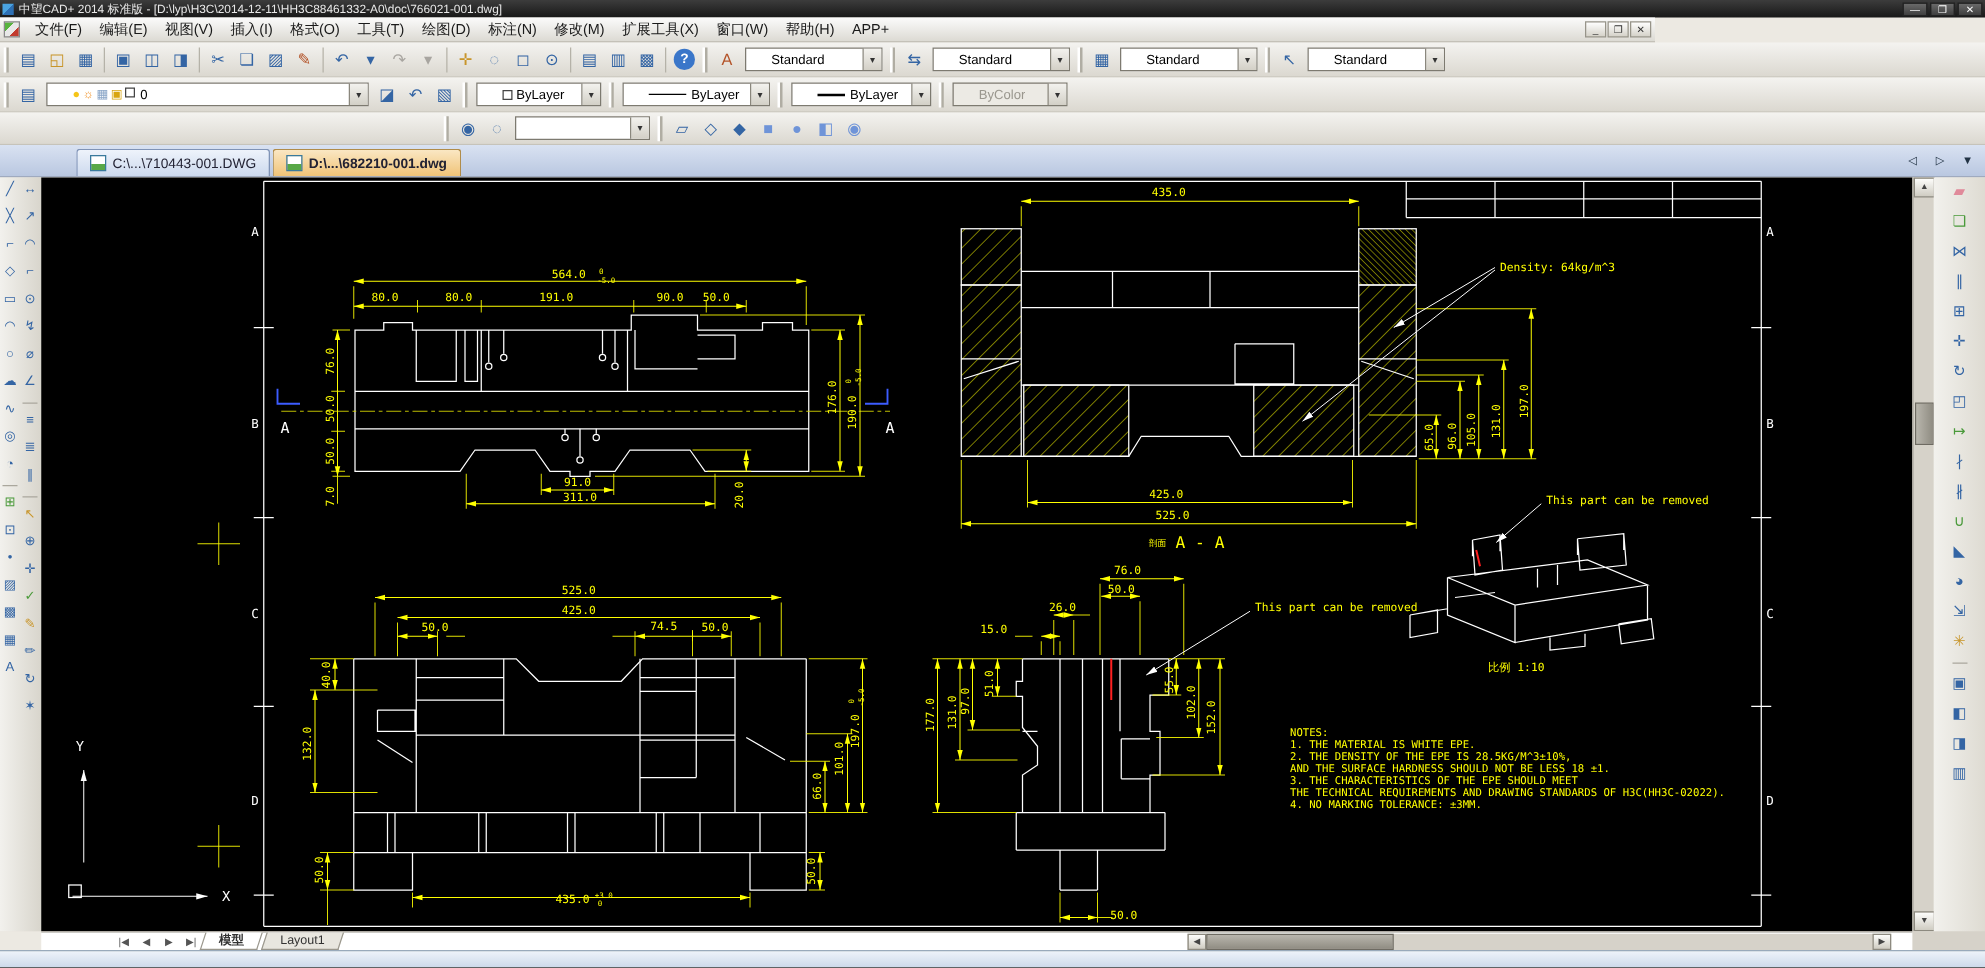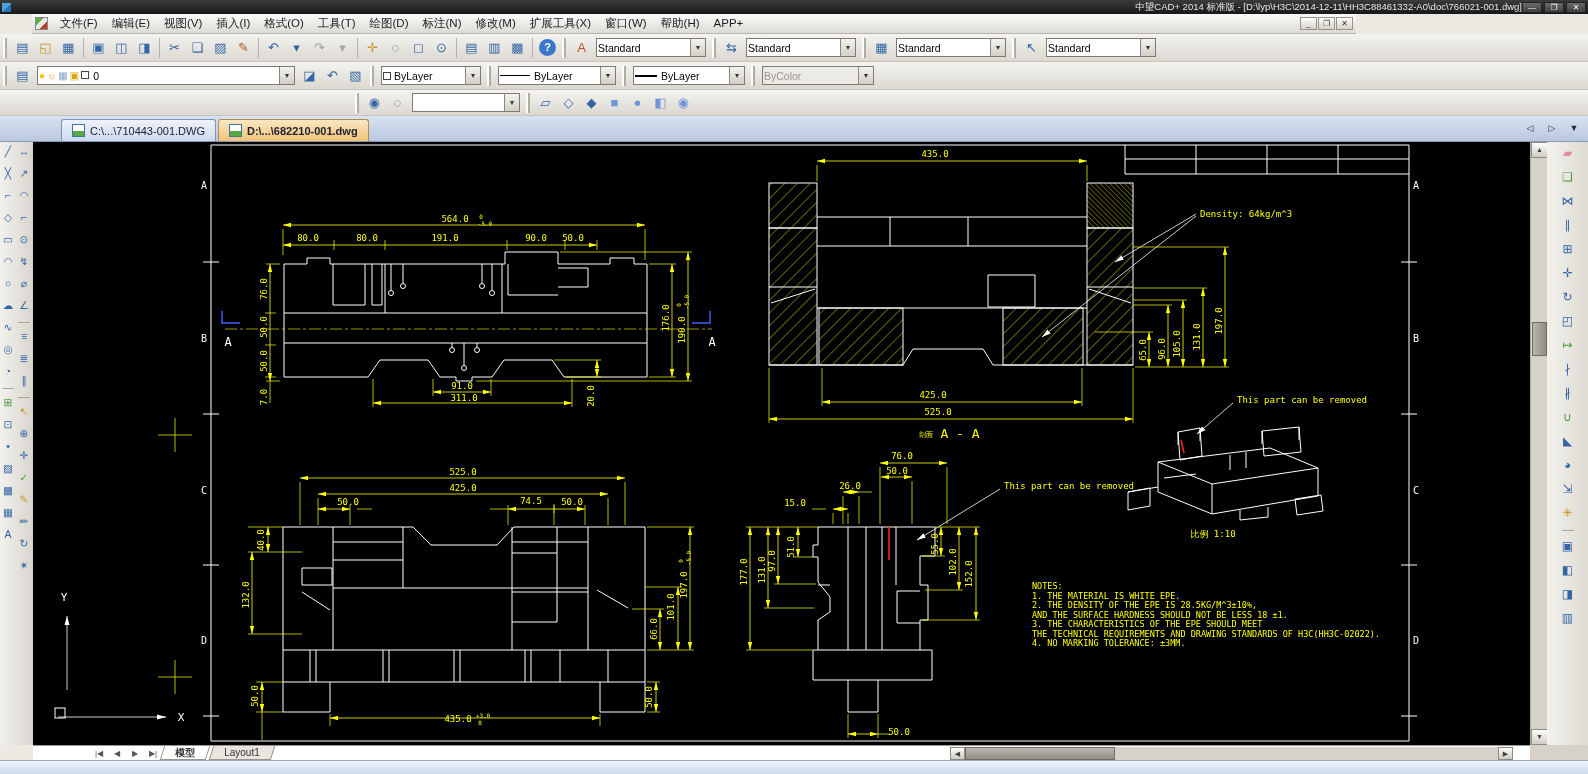--- a/index.html
+++ b/index.html
@@ -5,49 +5,49 @@
   * { margin:0; padding:0; box-sizing:border-box; }
   html,body { width:1588px; height:774px; overflow:hidden; background:#000;
     font-family:"Liberation Sans", sans-serif; }
   #app { position:relative; width:1588px; height:774px; background:#ece9e2; }
 
   
   #titleb { position:absolute; left:0; top:0; width:1588px; height:14px;
     background:linear-gradient(#3c3c3c,#181818); color:#e8e8e8; font-size:9.5px;
     display:flex; align-items:center; padding-left:2px; }
   #titleb .appico { width:9px; height:9px; background:linear-gradient(135deg,#4aa3e0 50%,#2c6fb4 50%); margin-right:4px; }
-  #titleb .t { flex:1; white-space:nowrap; overflow:hidden;text-align:right; }
+  #titleb .t { flex:1; white-space:nowrap; overflow:hidden; }
   .winbtns { display:flex; gap:2px; margin-right:2px; }
   .winbtns .wb { width:20px; height:11px; background:linear-gradient(#6a6a6a,#3f3f3f); border:1px solid #222;
     color:#fff; font-size:8px; line-height:9px; text-align:center; }
 
   
   #menub { position:absolute; left:0; top:14px; width:1324px; height:20px;
     background:linear-gradient(#fbfbfb,#dcdad3); border-bottom:1px solid #b8b5ac;
-    display:flex; align-items:center; font-size:11.5px; color:#1a1a1a;margin-left:32px; }
+    display:flex; align-items:center; font-size:11.5px; color:#1a1a1a; }
   #menub .appico2 { width:13px; height:13px; margin:0 5px 0 3px;
     background:linear-gradient(135deg,#57b33e 33%,#e8e8e8 33%,#e8e8e8 66%,#c23b2e 66%); border:1px solid #888; }
   .mitem { padding:2px 7px; cursor:default; }
   #menub .docbtns { margin-left:auto; display:flex; gap:1px; margin-right:3px; }
   #menub .docbtns .wb { width:17px; height:13px; background:linear-gradient(#fefefe,#d5d2c9); border:1px solid #979489;
     color:#333; font-size:8px; line-height:11px; text-align:center; }
 
   
   .tbrow { position:absolute; left:0; width:1588px; background:linear-gradient(#f4f3f0,#dbd8d0);
     display:flex; align-items:center; border-bottom:1px solid #c6c3ba; }
   #tb1 { top:34px; height:28px; }
   #tb2 { top:62px; height:28px; }
   #tb3 { top:90px; height:26px; }
   .grip { width:3px; height:20px; border-left:2px solid #fff; border-right:2px solid #b0ada3; margin:0 4px 0 3px; }
   .tbi { width:21px; height:21px; line-height:21px; text-align:center; font-size:13px; color:#3465a4;
     margin:0 1px; cursor:default; }
   .tbi.help { background:#3a76c9; color:#fff; border-radius:50%; width:17px; height:17px; line-height:17px; font-size:11px; font-weight:bold; margin:0 3px;}
   .sep { width:1px; height:20px; background:#b5b2a8; margin:0 3px; }
   .combo { position:relative; display:inline-flex; align-items:center; height:19px; background:#fff;
-    border:1px solid #7d7a70; font-size:10.5px; color:#000; padding:0 17px 0 1px; margin:0 3px; white-space:nowrap; }
+    border:1px solid #7d7a70; font-size:10.5px; color:#000; padding:0 17px 0 20px; margin:0 3px; white-space:nowrap; }
   .combo::after { content:"▾"; position:absolute; right:0; top:0; bottom:0; width:14px;
     background:linear-gradient(#f3f2ee,#d3d0c7); border-left:1px solid #8a877d; font-size:8px; color:#333;
     text-align:center; line-height:17px; }
   .combo.dis { color:#9a978e; background:#eceae4; }
   .combo .cval { display:inline-block; overflow:hidden; }
   .combo .lyrico { font-size:10px; margin-right:2px; line-height:17px; }
   .swbox { width:8px; height:8px; border:1px solid #444; background:#fff; display:inline-block; margin-right:3px; }
   .sw-line { display:inline-block; width:30px; height:1px; background:#000; margin-right:4px; }
   .sw-line2 { display:inline-block; width:22px; height:2px; background:#000; margin-right:4px; }
   #tb3 .pad { width:352px; }
@@ -220,21 +220,21 @@
     <span class="combo" style="width:118px">
         <span class="sw-line"></span>
         <span class="cval">ByLayer</span>
       </span>
     <span class="grip"></span>
     <span class="combo" style="width:112px">
         <span class="sw-line2"></span>
         <span class="cval">ByLayer</span>
       </span>
     <span class="grip"></span>
-    <span class="combo dis" style="width:112px">
+    <span class="combo dis" style="width:92px">
         <span class="cval">ByColor</span>
       </span>
   </div>
 
   <div id="tb3" class="tbrow">
     <span class="pad"></span>
     <span class="grip"></span>
     <span style="display:flex;align-items:center">
         <span class="tbi">◉</span>
         <span class="tbi">◌</span>

